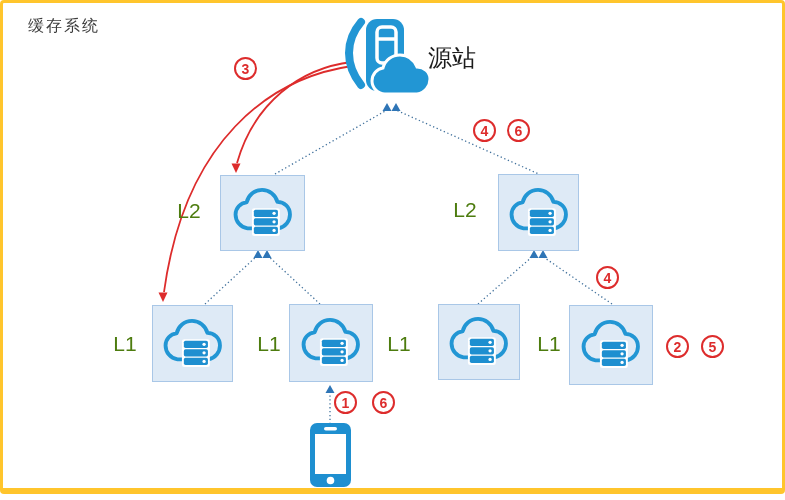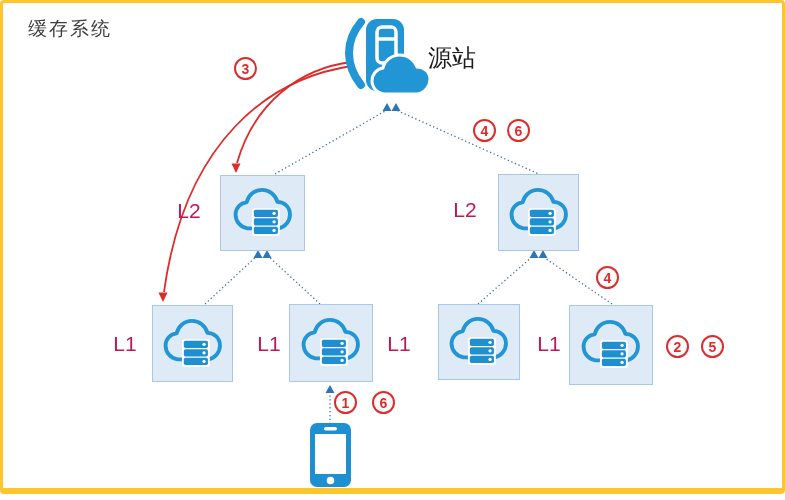--- a/index.html
+++ b/index.html
@@ -6,31 +6,31 @@
   .canvas{
     position:relative;width:785px;height:500px;background:#ffffff;
     font-family:"Liberation Sans","DejaVu Sans",sans-serif;overflow:hidden;
   }
   .frame{
     position:absolute;left:0;top:0;width:779px;height:485px;
     border:3px solid #FFC52C;border-bottom-width:6px;border-radius:4px;
     pointer-events:none;
   }
   .title{
-    position:absolute;left:28px;top:16px;font-size:19px;color:#3d3d3d;
+    position:absolute;left:28px;top:16px;font-size:16px;color:#3d3d3d;
     letter-spacing:2px;font-weight:500;
   }
   .conn-layer{position:absolute;left:0;top:0;width:785px;height:500px;pointer-events:none;}
   .node{
     position:absolute;background:#DEEAF6;border:1px solid #A9C7E7;
     display:flex;align-items:center;justify-content:center;box-sizing:border-box;
   }
   .node svg{width:62px;height:52px;}
   .node-label{
-    position:absolute;width:50px;text-align:center;font-size:21px;color:#be185d;
+    position:absolute;width:50px;text-align:center;font-size:21px;color:#4d7c0f;
   }
   .origin-label{
     position:absolute;left:428px;top:42px;font-size:24px;color:#1c1c1c;
   }
   .step{
     position:absolute;width:19px;height:19px;border:2px solid #DD2C2C;border-radius:50%;
     color:#DD2C2C;font-size:14px;font-weight:bold;display:flex;align-items:center;
     justify-content:center;background:transparent;line-height:1;
   }
   .abs{position:absolute;}

